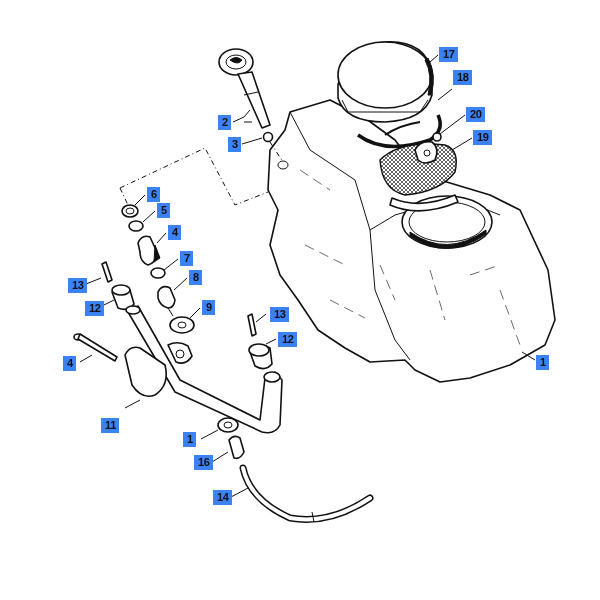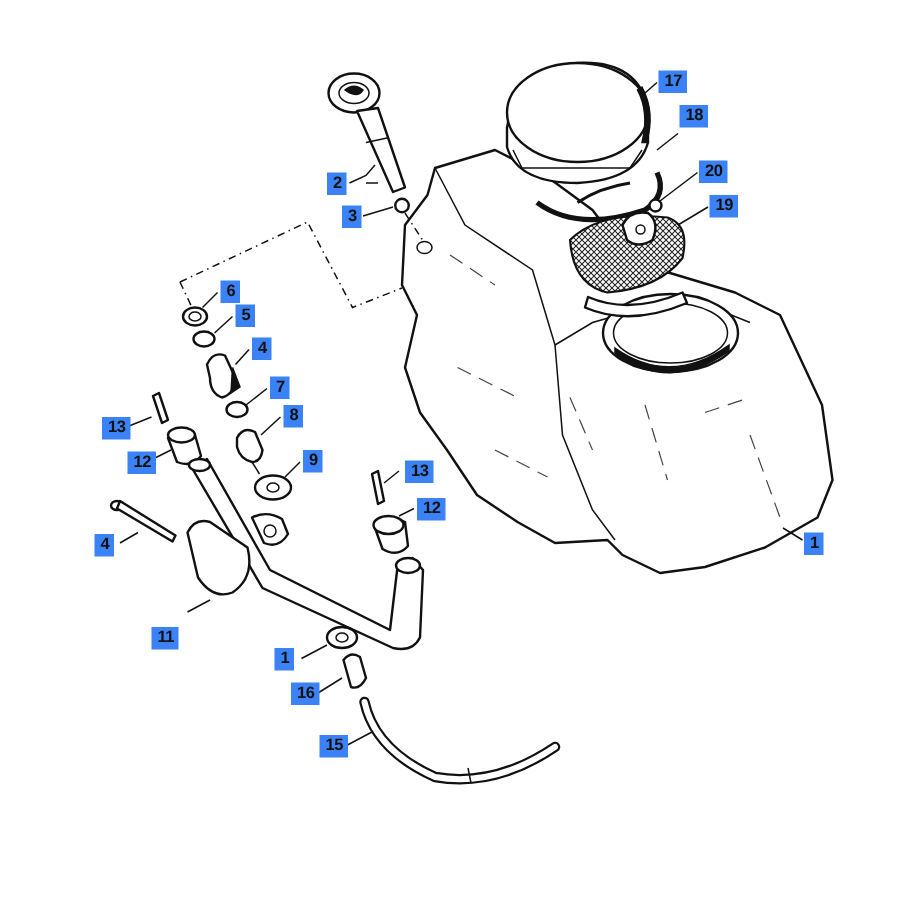--- a/index.html
+++ b/index.html
@@ -204,18 +204,18 @@
 <div class="label" style="left:180px;top:251px;">7</div>
 <div class="label" style="left:189px;top:270px;">8</div>
 <div class="label" style="left:202px;top:300px;">9</div>
 <div class="label" style="left:183px;top:432px;">1</div>
 <div class="label" style="left:101px;top:418px;">11</div>
 <div class="label" style="left:85px;top:301px;">12</div>
 <div class="label" style="left:278px;top:332px;">12</div>
 <div class="label" style="left:68px;top:278px;">13</div>
 <div class="label" style="left:270px;top:307px;">13</div>
 <div class="label" style="left:63px;top:356px;">4</div>
-<div class="label" style="left:213px;top:490px;">15</div>
+<div class="label" style="left:213px;top:490px;">14</div>
 <div class="label" style="left:194px;top:455px;">16</div>
 <div class="label" style="left:439px;top:47px;">17</div>
 <div class="label" style="left:453px;top:70px;">18</div>
 <div class="label" style="left:473px;top:130px;text-align:center;">19</div>
 <div class="label" style="left:466px;top:107px;text-align:right;">20</div>
 
 </body></html>

